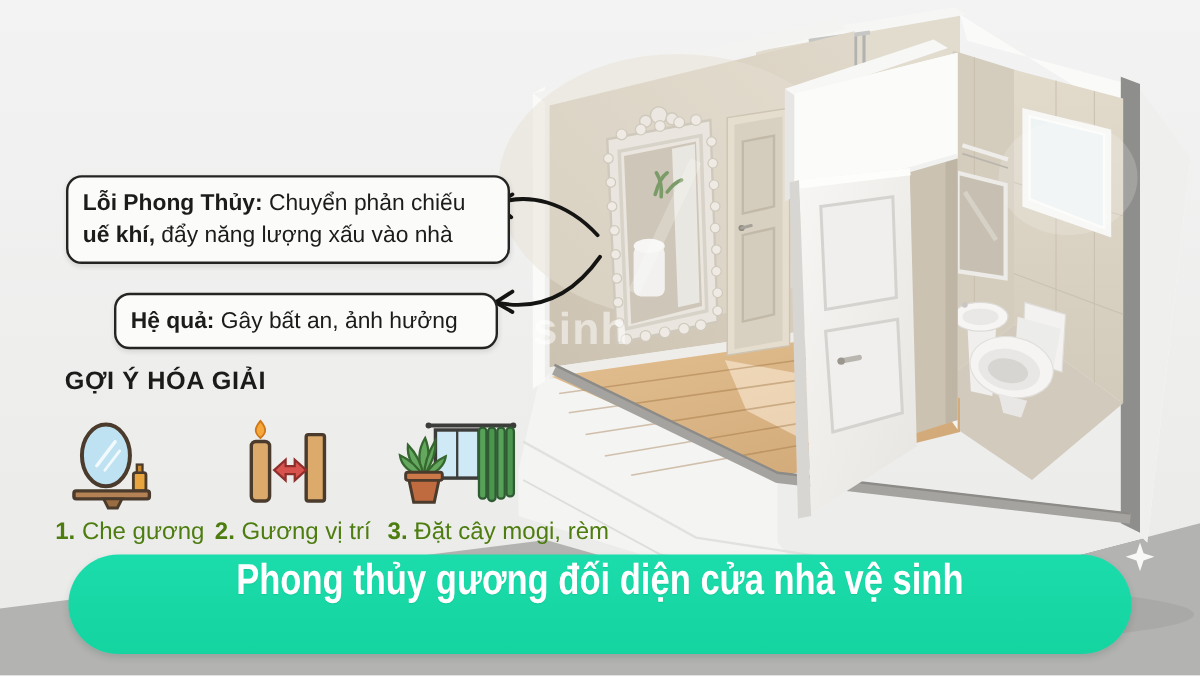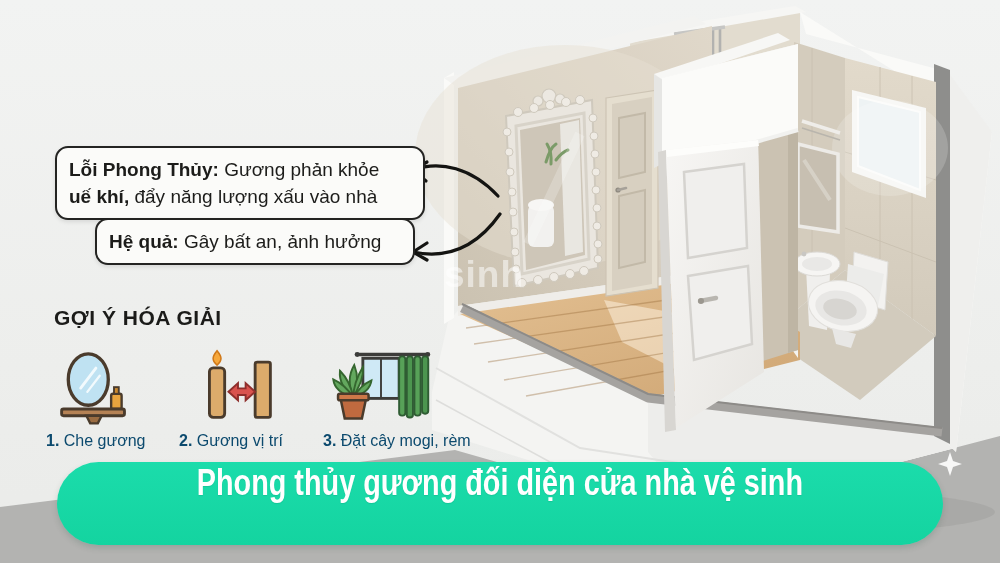--- a/index.html
+++ b/index.html
@@ -10,28 +10,28 @@
     -webkit-font-smoothing:antialiased;
   }
   .scene{position:absolute;left:0;top:0;width:1000px;height:563px;}
   .callout{
     position:absolute;background:#fbfbf9;border:2.5px solid #242422;border-radius:13px;
     padding:8px 12px;font-size:19px;line-height:27px;color:#1c1c1a;
     box-shadow:0 2px 4px rgba(0,0,0,.10);
   }
   .callout b{font-weight:bold;}
   #callout-1{left:55px;top:146px;width:342px;}
-  #callout-2{left:95px;top:218px;width:292px;}
+  #callout-2{left:95px;top:244px;width:292px;}
   .section-title{
     position:absolute;left:54px;top:306px;font-size:21px;font-weight:800;
     color:#1b1b19;letter-spacing:.5px;
   }
   .remedy{position:absolute;text-align:center;}
   .remedy .glyph{display:block;margin:0 auto;}
-  .remedy-label{position:absolute;font-size:16px;color:#0c4a6e;white-space:nowrap;}
+  .remedy-label{position:absolute;font-size:20px;color:#4d7c0f;white-space:nowrap;}
   .remedy-label b{font-weight:bold;}
   #remedy-icon-1{left:48px;top:350px;}
   #remedy-icon-2{left:192px;top:346px;}
   #remedy-icon-3{left:328px;top:344px;}
   #remedy-label-1{left:46px;top:432px;}
   #remedy-label-2{left:179px;top:432px;}
   #remedy-label-3{left:323px;top:432px;}
   .banner{
     position:absolute;left:57px;top:462px;width:886px;height:83px;border-radius:42px;
     background:linear-gradient(180deg,#1bdcab 0%,#14d4a0 100%);
@@ -256,21 +256,21 @@
     <path d="M500,214 C476,248 446,259 413,252"></path>
     <path d="M413,252 L427,243 M413,252 L427,260"></path>
   </g>
 
   <path fill="#ffffff" opacity=".9" d="M950,452 l3,9 l9,3 l-9,3 l-3,9 l-3,-9 l-9,-3 l9,-3 z"></path>
 </svg>
 
 <div class="watermark">sinh</div>
 
 <div class="callout" id="callout-1">
-  <div><b>Lỗi Phong Thủy:</b><span> Gương phản khỏe</span></div>
+  <div><b>Lỗi Phong Thủy:</b><span> Chuyển phản chiếu</span></div>
   <div><b>uế khí,</b><span> đẩy năng lượng xấu vào nhà</span></div>
 </div>
 
 <div class="callout" id="callout-2">
   <div><b>Hệ quả:</b><span> Gây bất an, ảnh hưởng</span></div>
 </div>
 
 <div class="section-title">GỢI Ý HÓA GIẢI</div>
 
 <div class="remedy" id="remedy-icon-1">

